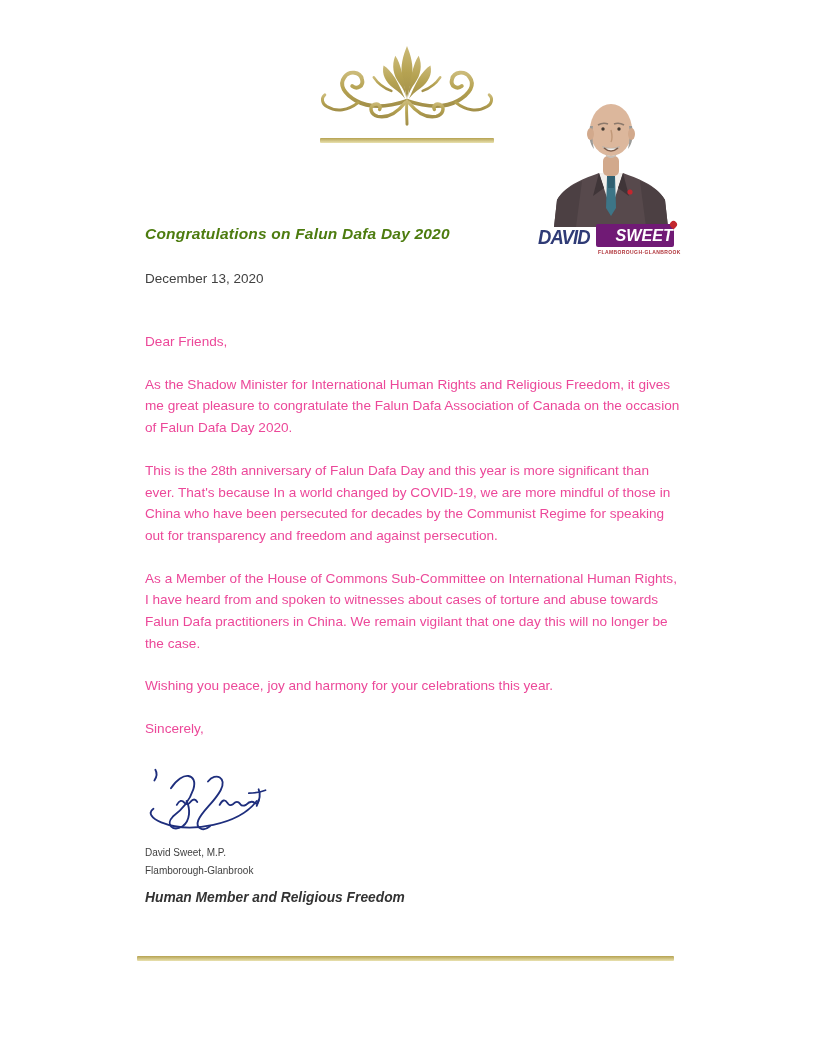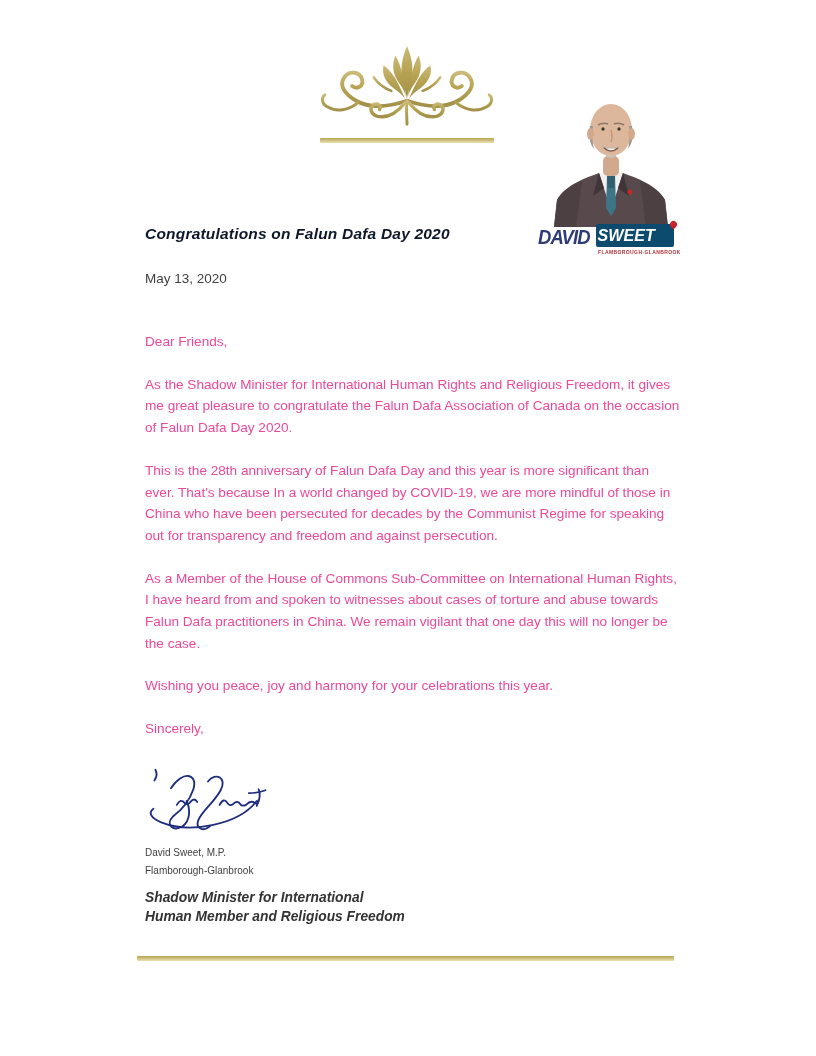--- a/index.html
+++ b/index.html
@@ -24,43 +24,43 @@
   
   .logo { position:absolute; left:538px; top:224px; width:140px; height:34px; }
   .logo-first {
     position:absolute; left:0; top:1px;
     font-size:21px; font-weight:bold; font-style:italic;
     color:#2f3b76; letter-spacing:-1px;
     transform:scaleX(0.88); transform-origin:left center;
   }
   .logo-box {
     position:absolute; left:58px; top:0; width:78px; height:23px;
-    background:#0c4a6e; border-radius:2px;
-    display:flex; align-items:center; justify-content:flex-start;
+    background:#701a75; border-radius:2px;
+    display:flex; align-items:center; justify-content:flex-end;
   }
   .logo-last {
     font-size:17px; font-weight:bold; font-style:italic;
     color:#ffffff; letter-spacing:0px;
     transform:scaleX(0.95);
   }
   .logo-leaf {
     position:absolute; right:-3px; top:-3px; width:7px; height:7px;
     background:#c3272e; border-radius:50% 50% 50% 0;
     transform:rotate(-45deg);
   }
   .logo-riding {
     position:absolute; left:60px; top:25px; width:76px;
     font-size:5px; color:#b0343a; letter-spacing:0.4px;
     text-align:center; white-space:nowrap; font-weight:bold;
   }
   
   .title {
     position:absolute; left:145px; top:225px;
     font-size:15.5px; font-weight:bold; font-style:italic;
-    color:#0f172a; letter-spacing:0.2px;
+    color:#4d7c0f; letter-spacing:0.2px;
   }
   .date {
     position:absolute; left:145px; top:271px;
     font-size:13.5px; color:#414141;
   }
   .body-text {
     position:absolute; left:145px; top:331px; width:537px;
     font-size:13.6px; line-height:21.7px; color:#ec4899;
   }
   .body-text p { margin-bottom:21px; }
@@ -160,21 +160,21 @@
   <div class="logo">
     <span class="logo-first">DAVID</span>
     <div class="logo-box">
       <span class="logo-last">SWEET</span>
       <span class="logo-leaf"></span>
     </div>
     <div class="logo-riding">FLAMBOROUGH-GLANBROOK</div>
   </div>
 
   <div class="title">Congratulations on Falun Dafa Day 2020</div>
-  <div class="date">May 13, 2020</div>
+  <div class="date">December 13, 2020</div>
 
   <div class="body-text">
     <p>Dear Friends,</p>
     <p>As the Shadow Minister for International Human Rights and Religious Freedom, it gives me great pleasure to congratulate the Falun Dafa Association of Canada on the occasion of Falun Dafa Day 2020.</p>
     <p>This is the 28th anniversary of Falun Dafa Day and this year is more significant than ever. That's because In a world changed by COVID-19, we are more mindful of those in China who have been persecuted for decades by the Communist Regime for speaking out for transparency and freedom and against persecution.</p>
     <p>As a Member of the House of Commons Sub-Committee on International Human Rights, I have heard from and spoken to witnesses about cases of torture and abuse towards Falun Dafa practitioners in China. We remain vigilant that one day this will no longer be the case.</p>
     <p>Wishing you peace, joy and harmony for your celebrations this year.</p>
     <p>Sincerely,</p>
   </div>
 
@@ -189,19 +189,18 @@
       <path d="M108,32 q9,0 17,-3"></path>
       <path d="M116,40 C98,64 48,74 18,62 C8,58 4,52 10,48"></path>
     </g>
   </svg>
 
   <div class="name-block">
     <div>David Sweet, M.P.</div>
     <div>Flamborough-Glanbrook</div>
   </div>
   <div class="role-block">
-    <div>Shadow Minister for International</div>
     <div>Human Member and Religious Freedom</div>
   </div>
 
   <div class="gold-line bottom"></div>
 
 </div>
 
 </body></html>

